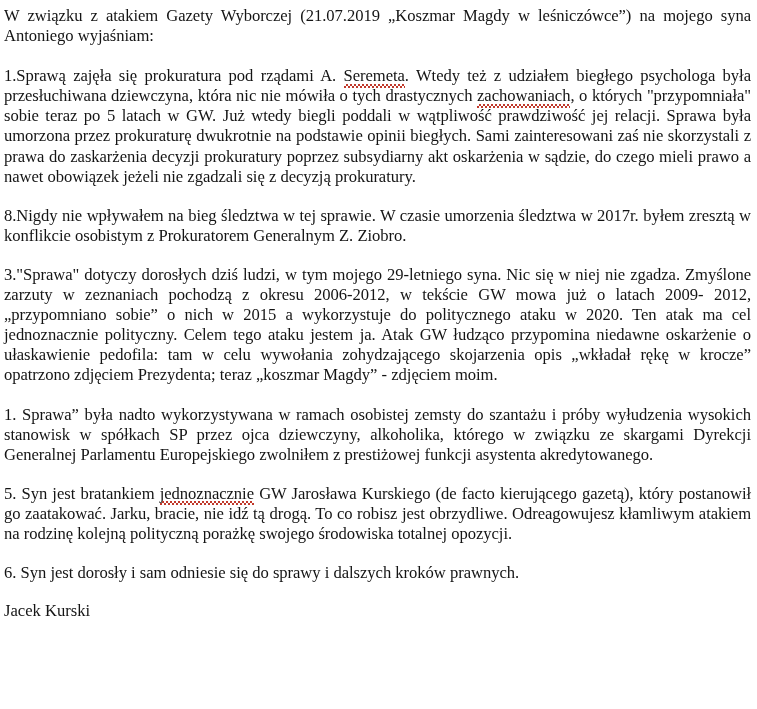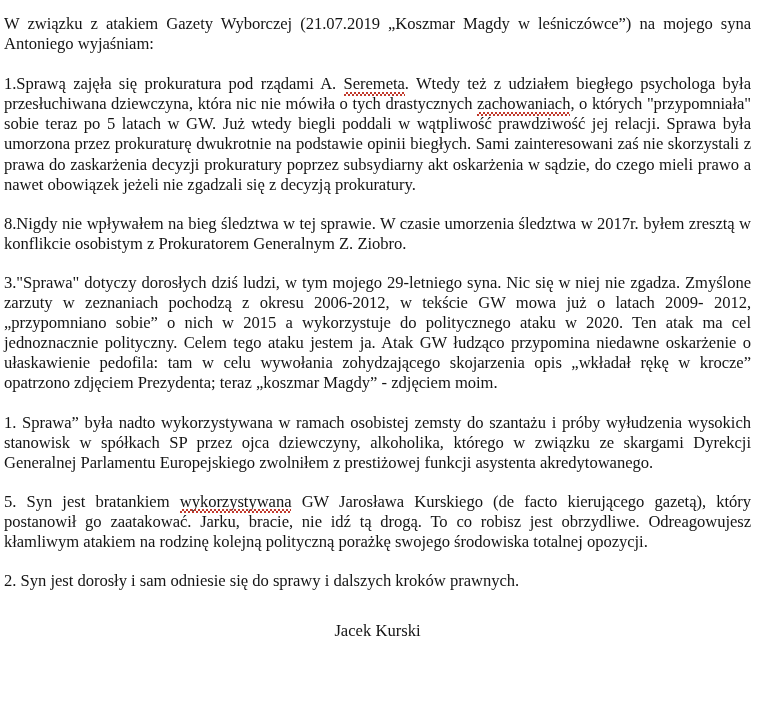--- a/index.html
+++ b/index.html
@@ -13,21 +13,21 @@
     height: 709px;
     overflow: hidden;
     font-family: "Liberation Serif", "DejaVu Serif", serif;
     color: #141414;
     -webkit-font-smoothing: antialiased;
   }
   #document-page {
     box-sizing: border-box;
     width: 757px;
     height: 709px;
-    padding: 14px 6px 0 4px;
+    padding: 6px 6px 0 4px;
     background: #ffffff;
   }
   .para {
     margin: 0;
     text-align: justify;
     text-justify: inter-word;
     font-size: 16.6px;
     line-height: 20.1px;
     letter-spacing: -0.05px;
     word-spacing: 0.1px;
@@ -54,24 +54,24 @@
     bottom: -2.5px;
     height: 4px;
     background-image:
       radial-gradient(circle at 1px 3px, #c0392b 1.05px, rgba(192,57,43,0) 1.2px),
       radial-gradient(circle at 3px 1px, #c0392b 1.05px, rgba(192,57,43,0) 1.2px);
     background-size: 4px 4px;
     background-repeat: repeat-x;
     pointer-events: none;
   }
   .signature {
-    margin: 12px;
+    margin: 0;
     font-size: 16.6px;
     line-height: 20.1px;
-    text-align: center;
+    text-align: left;
   }
 </style>
 </head>
 <body>
 
 <div id="document-page">
 
   <p class="para">W związku z atakiem Gazety Wyborczej (21.07.2019 „Koszmar Magdy w leśniczówce”) na mojego syna Antoniego wyjaśniam:</p>
 
   <div class="gap-lg"></div>
@@ -85,23 +85,23 @@
   <div class="gap-md"></div>
 
   <p class="para">3."Sprawa" dotyczy dorosłych dziś ludzi, w tym mojego 29-letniego syna. Nic się w niej nie zgadza. Zmyślone zarzuty w zeznaniach pochodzą z okresu 2006-2012, w tekście GW mowa już o latach 2009- 2012, „przypomniano sobie” o nich w 2015 a wykorzystuje do politycznego ataku w 2020. Ten atak ma cel jednoznacznie polityczny. Celem tego ataku jestem ja. Atak GW łudząco przypomina niedawne oskarżenie o ułaskawienie pedofila: tam w celu wywołania zohydzającego skojarzenia opis „wkładał rękę w krocze” opatrzono zdjęciem Prezydenta; teraz „koszmar Magdy” - zdjęciem moim.</p>
 
   <div class="gap-md"></div>
 
   <p class="para">1. Sprawa” była nadto wykorzystywana w ramach osobistej zemsty do szantażu i próby wyłudzenia wysokich stanowisk w spółkach SP przez ojca dziewczyny, alkoholika, którego w związku ze skargami Dyrekcji Generalnej Parlamentu Europejskiego zwolniłem z prestiżowej funkcji asystenta akredytowanego.</p>
 
   <div class="gap-md"></div>
 
-  <p class="para">5. Syn jest bratankiem <span class="misspelled">wykorzystywana</span> GW Jarosława Kurskiego (de facto kierującego gazetą), który postanowił go zaatakować. Jarku, bracie, nie idź tą drogą. To co robisz jest obrzydliwe. Odreagowujesz kłamliwym atakiem na rodzinę kolejną polityczną porażkę swojego środowiska totalnej opozycji.</p>
+  <p class="para">5. Syn jest bratankiem <span class="misspelled">jednoznacznie</span> GW Jarosława Kurskiego (de facto kierującego gazetą), który postanowił go zaatakować. Jarku, bracie, nie idź tą drogą. To co robisz jest obrzydliwe. Odreagowujesz kłamliwym atakiem na rodzinę kolejną polityczną porażkę swojego środowiska totalnej opozycji.</p>
 
   <div class="gap-md"></div>
 
-  <p class="para last-left">2. Syn jest dorosły i sam odniesie się do sprawy i dalszych kroków prawnych.</p>
+  <p class="para last-left">6. Syn jest dorosły i sam odniesie się do sprawy i dalszych kroków prawnych.</p>
 
   <div class="gap-sm"></div>
 
   <p class="signature">Jacek Kurski</p>
 
 </div>
 
 </body></html>

